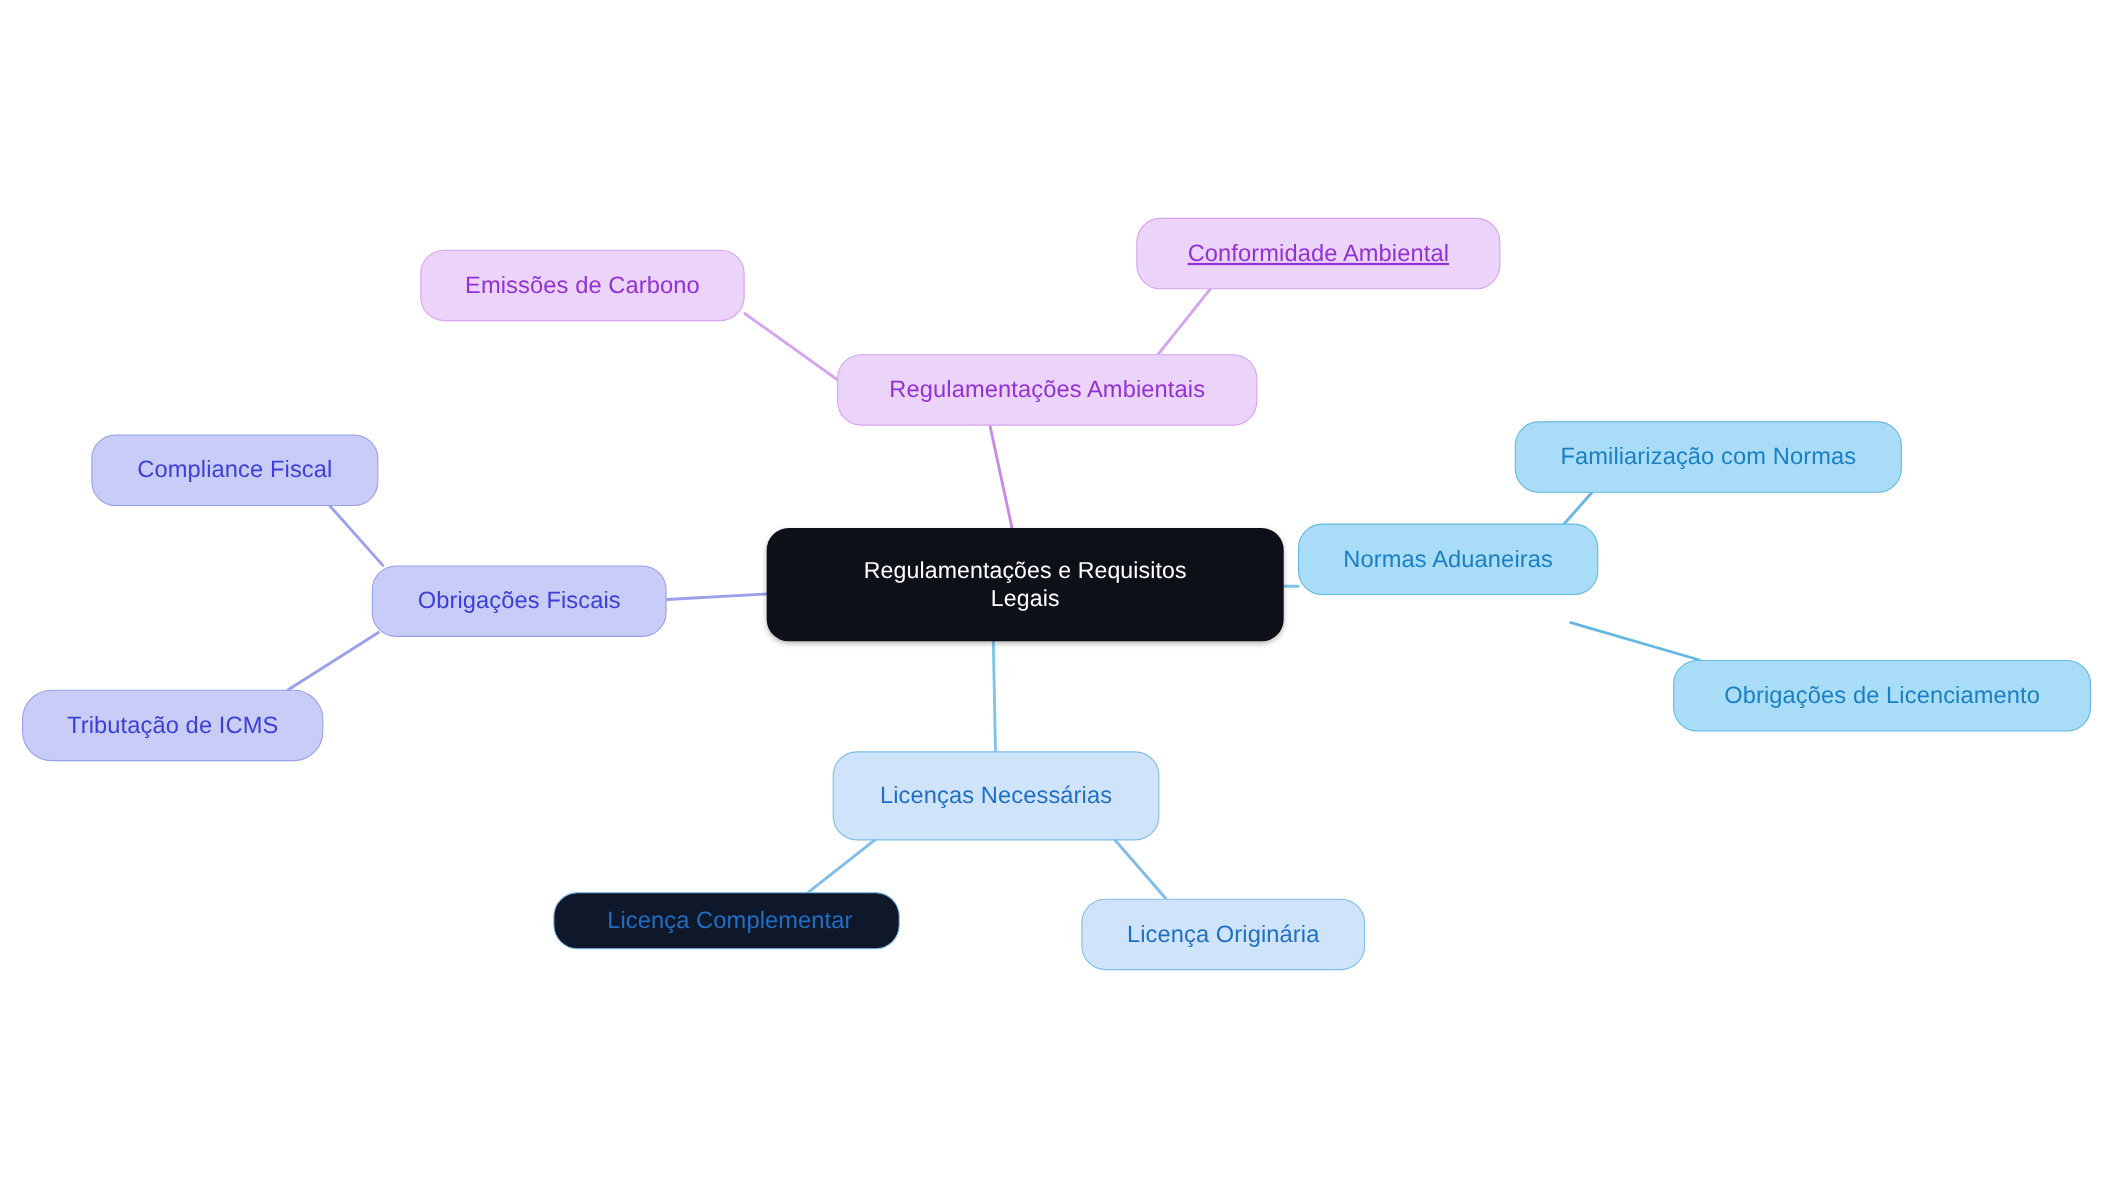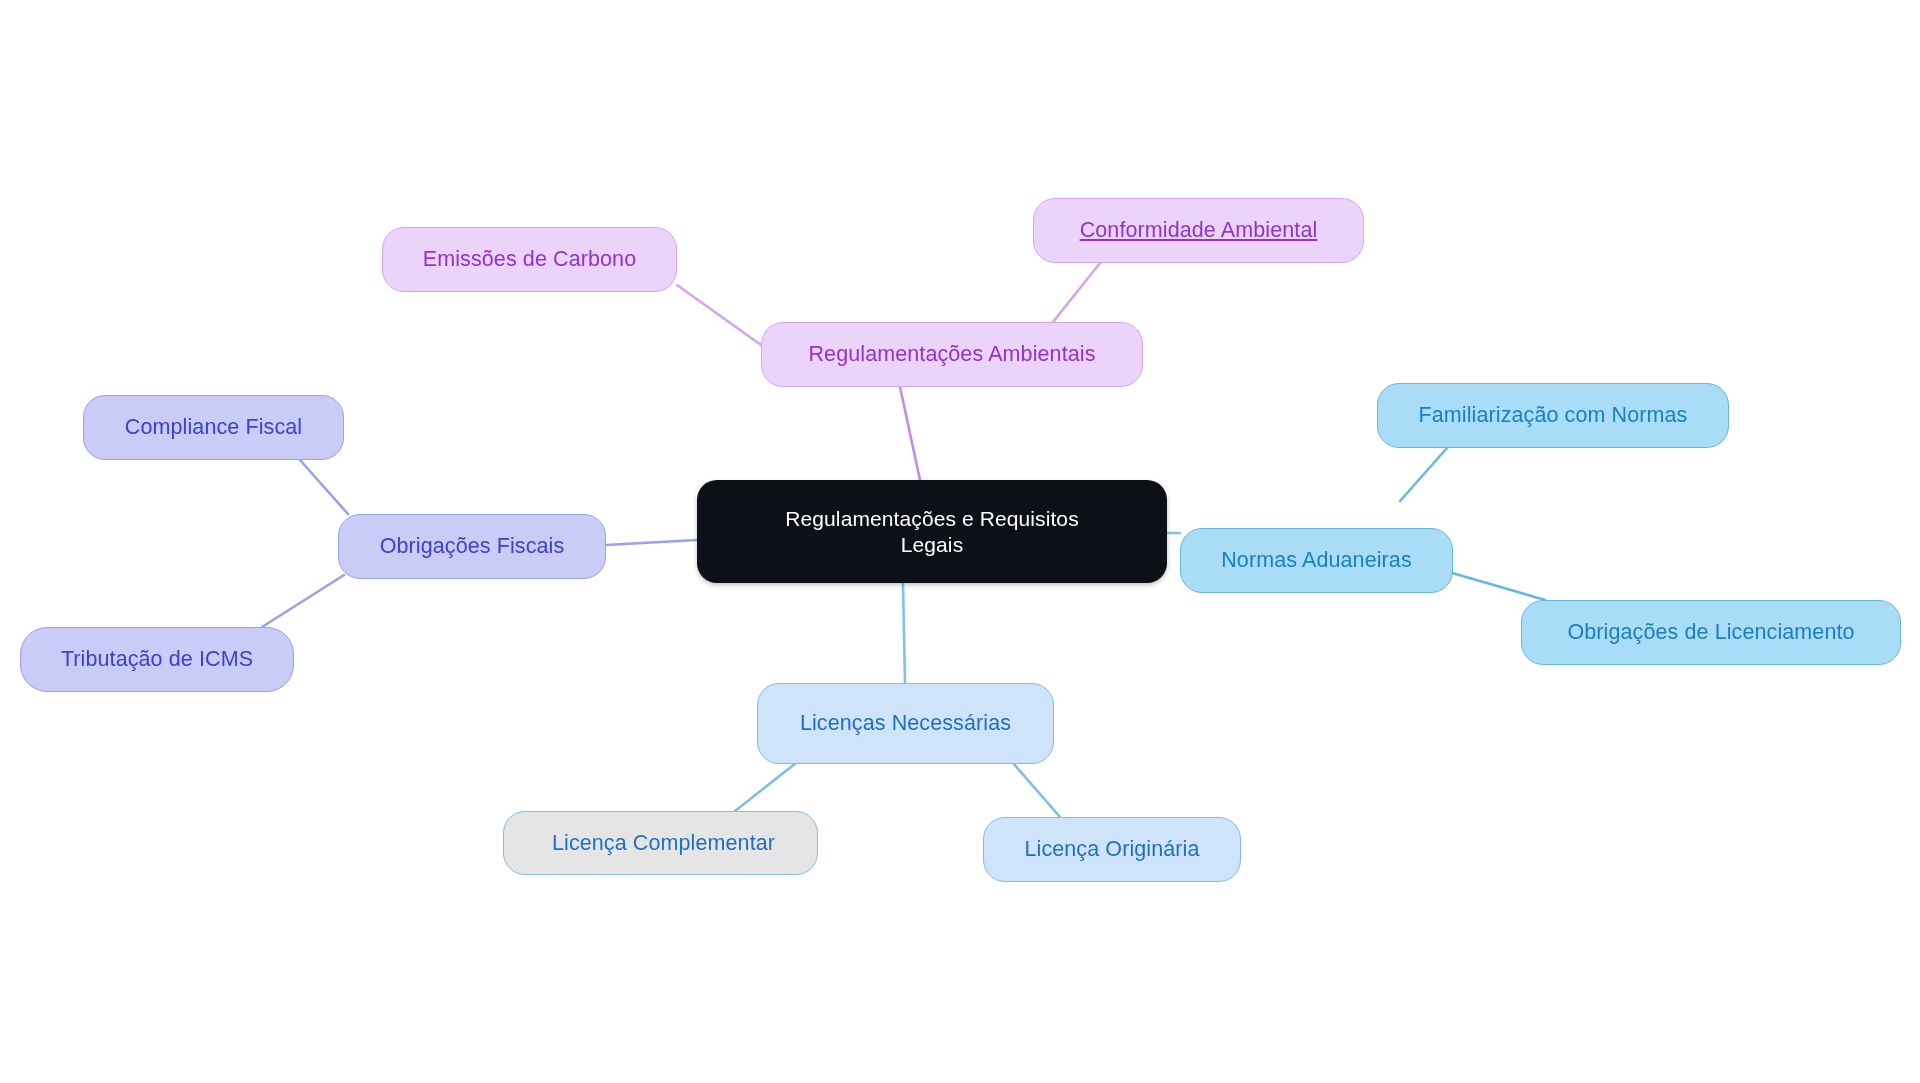--- a/index.html
+++ b/index.html
@@ -68,20 +68,20 @@
     </svg>
   <div id="node-layer">
       <div class="node root" style="left: 697px; top: 480px; width: 470px; height: 103px; background: rgb(13, 17, 23); border-color: rgb(13, 17, 23); color: rgb(255, 255, 255);">Regulamentações e Requisitos
 Legais</div>
       <div class="node branch" style="left: 761px; top: 322px; width: 382px; height: 65px; background: rgb(236, 211, 249); border-color: rgb(214, 164, 239); color: rgb(145, 49, 214);">Regulamentações Ambientais</div>
       <div class="node leaf" style="left: 382px; top: 227px; width: 295px; height: 65px; background: rgb(236, 211, 249); border-color: rgb(214, 164, 239); color: rgb(145, 49, 214);">Emissões de Carbono</div>
       <div class="node leaf" style="left: 1033px; top: 198px; width: 331px; height: 65px; background: rgb(236, 211, 249); border-color: rgb(214, 164, 239); color: rgb(145, 49, 214); text-decoration: underline;">Conformidade Ambiental</div>
       <div class="node branch" style="left: 338px; top: 514px; width: 268px; height: 65px; background: rgb(200, 204, 247); border-color: rgb(154, 160, 236); color: rgb(59, 64, 216);">Obrigações Fiscais</div>
       <div class="node leaf" style="left: 83px; top: 395px; width: 261px; height: 65px; background: rgb(200, 204, 247); border-color: rgb(154, 160, 236); color: rgb(59, 64, 216);">Compliance Fiscal</div>
       <div class="node leaf" style="left: 20px; top: 627px; width: 274px; height: 65px; background: rgb(200, 204, 247); border-color: rgb(154, 160, 236); color: rgb(59, 64, 216); border-radius: 27px;">Tributação de ICMS</div>
-      <div class="node branch" style="left: 1180px; top: 528px; width: 273px; height: 65px; background: rgb(169, 220, 246); border-color: rgb(100, 184, 226); color: rgb(26, 127, 196);">Normas Aduaneiras</div>
+      <div class="node branch" style="left: 1180px; top: 476px; width: 273px; height: 65px; background: rgb(169, 220, 246); border-color: rgb(100, 184, 226); color: rgb(26, 127, 196);">Normas Aduaneiras</div>
       <div class="node leaf" style="left: 1377px; top: 383px; width: 352px; height: 65px; background: rgb(169, 220, 246); border-color: rgb(100, 184, 226); color: rgb(26, 127, 196);">Familiarização com Normas</div>
       <div class="node leaf" style="left: 1521px; top: 600px; width: 380px; height: 65px; background: rgb(169, 220, 246); border-color: rgb(100, 184, 226); color: rgb(26, 127, 196);">Obrigações de Licenciamento</div>
       <div class="node branch" style="left: 757px; top: 683px; width: 297px; height: 81px; background: rgb(207, 228, 251); border-color: rgb(127, 189, 234); color: rgb(31, 111, 196);">Licenças Necessárias</div>
-      <div class="node leaf" style="left: 503px; top: 811px; width: 315px; height: 64px; background: #e5e5e5; border-color: rgb(127, 189, 234); color: rgb(31, 111, 196); padding-left: 20px;">Licença Complementar</div>
+      <div class="node leaf" style="left: 503px; top: 811px; width: 315px; height: 52px; background: #0f172a; border-color: rgb(127, 189, 234); color: rgb(31, 111, 196); padding-left: 20px;">Licença Complementar</div>
       <div class="node leaf" style="left: 983px; top: 817px; width: 258px; height: 65px; background: rgb(207, 228, 251); border-color: rgb(127, 189, 234); color: rgb(31, 111, 196);">Licença Originária</div>
     </div>
 </div>
 
 </body></html>

